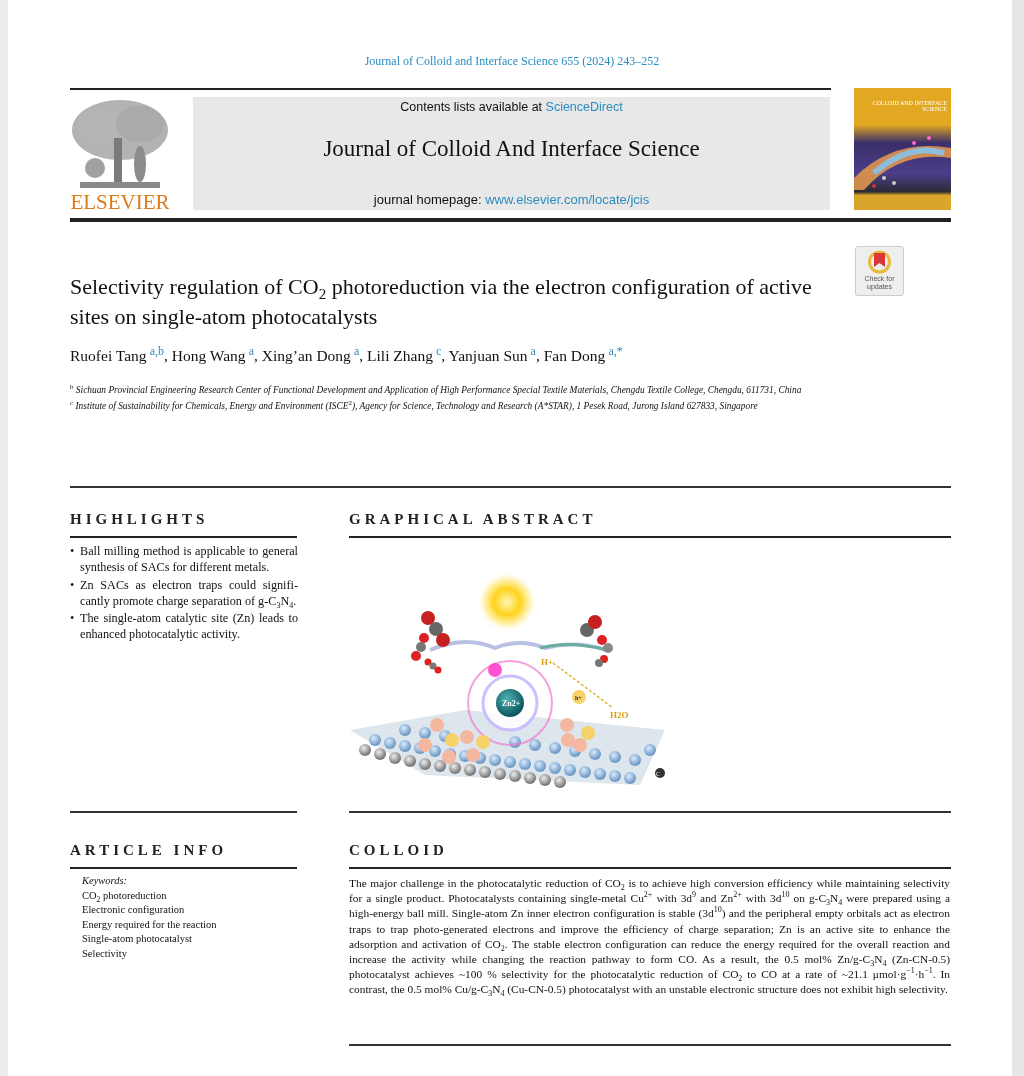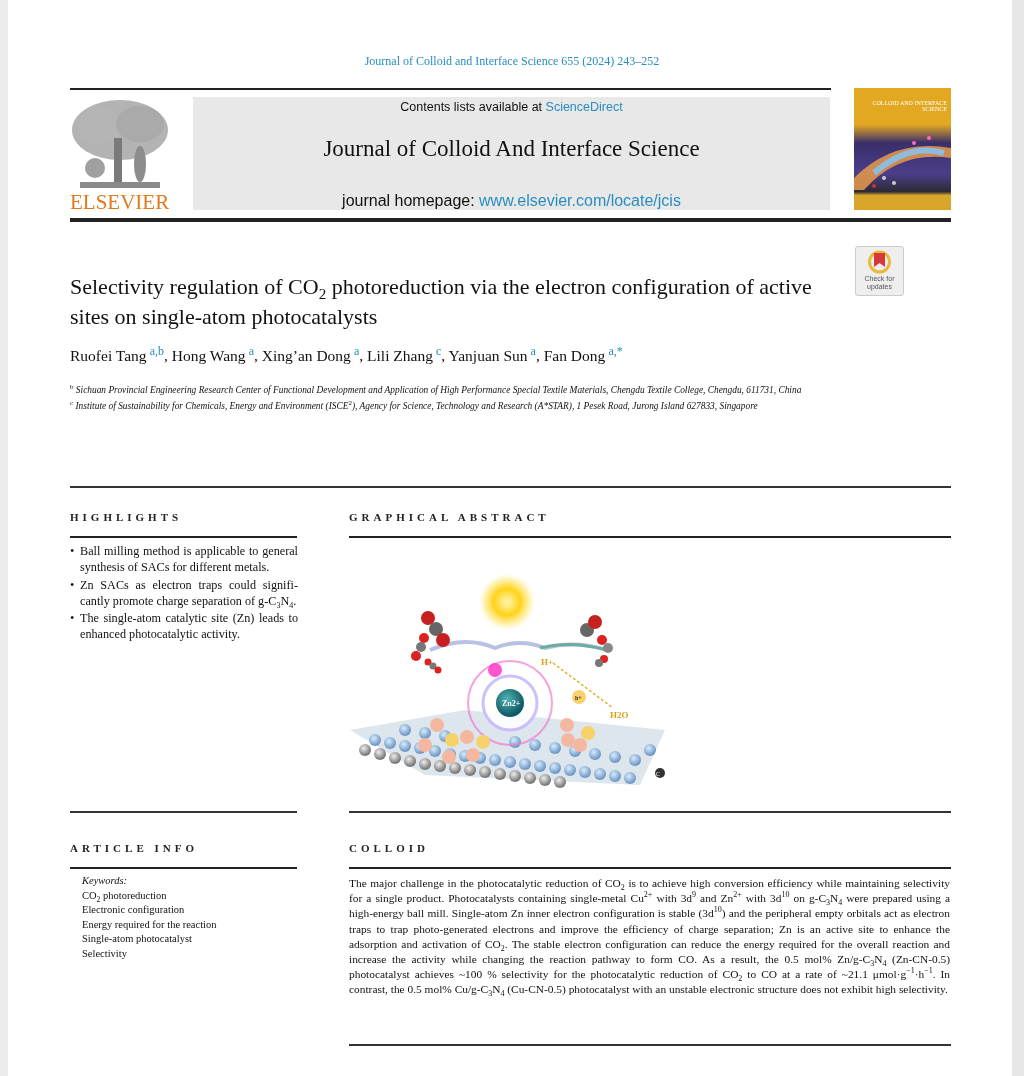--- a/index.html
+++ b/index.html
@@ -6,33 +6,33 @@
   body{width:1024px;height:1076px;background:#ececec;position:relative;overflow:hidden;font-family:"Liberation Serif","DejaVu Serif",serif;color:#1a1a1a;}
   .page{position:absolute;left:8px;top:0;width:1004px;height:1076px;background:#fff;}
   .strip-r{position:absolute;right:0;top:0;width:12px;height:1076px;background:#e6e6e6;}
   .abs{position:absolute;}
   .citation{left:0;width:1024px;top:54px;text-align:center;font-size:12px;color:#2a8dc0;}
   .rule{background:#222;}
   .header-box{left:193px;top:97px;width:637px;height:113px;background:#e8e8e8;}
   .contents{left:193px;width:637px;top:100px;text-align:center;font-size:12.5px;color:#111;font-family:"Liberation Sans Narrow","Liberation Sans",sans-serif;}
   .contents a,.homepage a{color:#2a8dc0;text-decoration:none;}
   .jtitle{left:193px;width:637px;top:136px;text-align:center;font-size:23px;color:#111;}
-  .homepage{left:193px;width:637px;top:192px;text-align:center;font-size:16px;color:#111;font-family:"Liberation Sans",sans-serif;}
+  .homepage{left:193px;width:637px;top:192px;text-align:center;font-size:13px;color:#111;font-family:"Liberation Sans",sans-serif;}
   .logo-tree{left:70px;top:98px;width:100px;height:92px;}
-  .elsevier{left:70px;top:190px;width:100px;text-align:left;font-size:21px;color:#e07a1a;letter-spacing:0px;}
+  .elsevier{left:70px;top:190px;width:100px;text-align:center;font-size:21px;color:#e07a1a;letter-spacing:0px;}
   .cover{left:854px;top:88px;width:97px;height:122px;background:linear-gradient(180deg,#e3a821 0%,#e3a821 30%,#3a2e6a 45%,#4c3e8a 70%,#2b2b35 85%,#d9a52a 88%,#d9a52a 100%);}
   .cover-title{left:0;width:97px;top:12px;text-align:right;font-size:6px;color:#fff;line-height:6px;padding-right:4px;box-sizing:border-box;}
   .check{left:855px;top:246px;width:47px;height:48px;background:#eee;border:1px solid #ccc;border-radius:3px;}
   .check-text{left:0;width:47px;top:28px;text-align:center;font-size:7px;line-height:8px;color:#555;font-family:"Liberation Sans",sans-serif;}
   .title{left:70px;top:272px;width:770px;font-size:22px;line-height:30px;color:#111;}
   .authors{left:70px;top:347px;font-size:15.5px;color:#111;}
   .authors sup{color:#2a8dc0;font-size:12px;}
   .affils{left:70px;top:383px;width:790px;font-size:9.4px;line-height:15.5px;font-style:italic;color:#111;}
   .affils sup{font-size:7px;font-style:normal;}
-  .sec-label{font-size:11px;letter-spacing:4px;font-weight:bold;color:#222;}
+  .sec-label{font-size:15px;letter-spacing:4px;font-weight:bold;color:#222;}
   .hl-list{left:70px;top:543px;width:228px;font-size:12.2px;line-height:16.3px;text-align:justify;color:#111;}
   .hl-item{position:relative;padding-left:10px;margin-bottom:1px;}
   .hl-item:before{content:"\2022";position:absolute;left:0;top:0;}
   .ga{left:345px;top:570px;width:330px;height:225px;}
   .kw{left:82px;top:874px;font-size:10.5px;line-height:14.6px;color:#111;}
   .kw .klabel{font-style:italic;}
   .abstract{left:349px;top:876px;width:601px;font-size:11.4px;line-height:15.2px;text-align:justify;color:#111;}
   sub,sup{line-height:0;}
 </style>
 </head>

